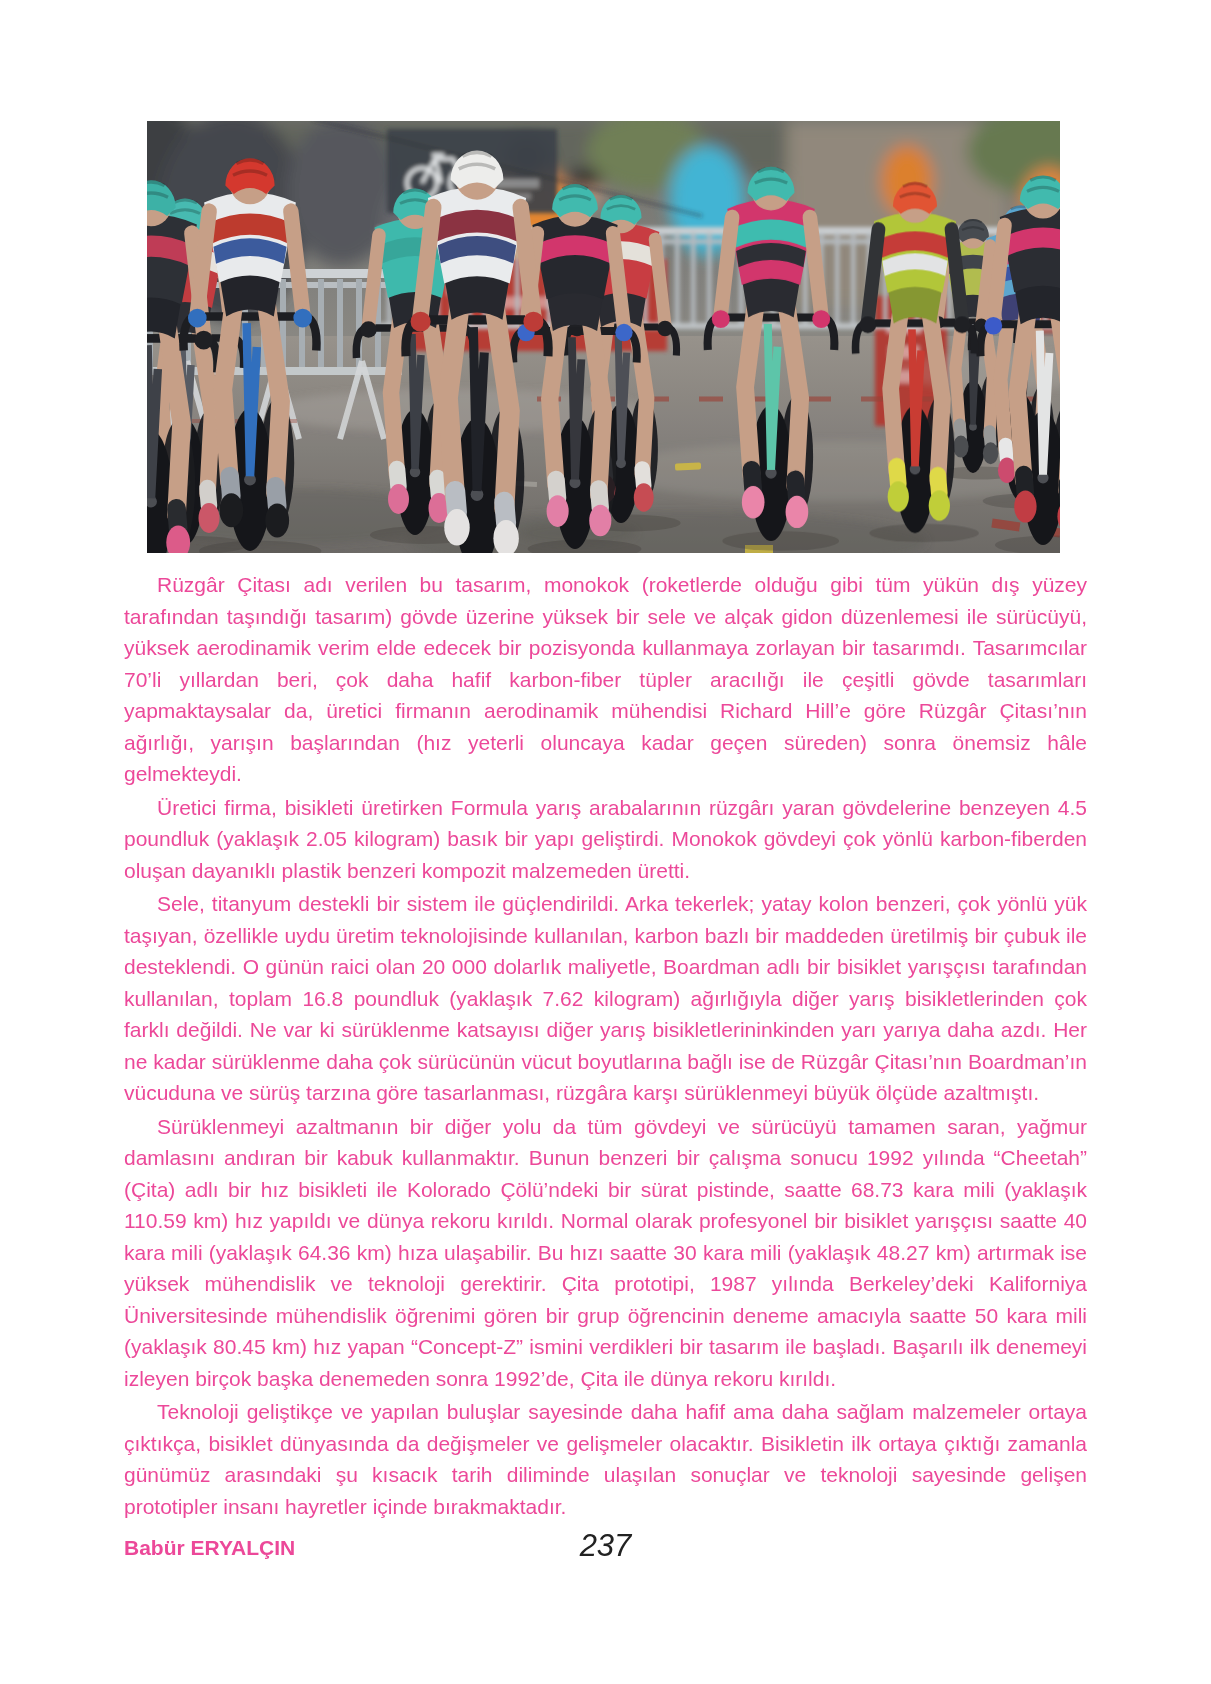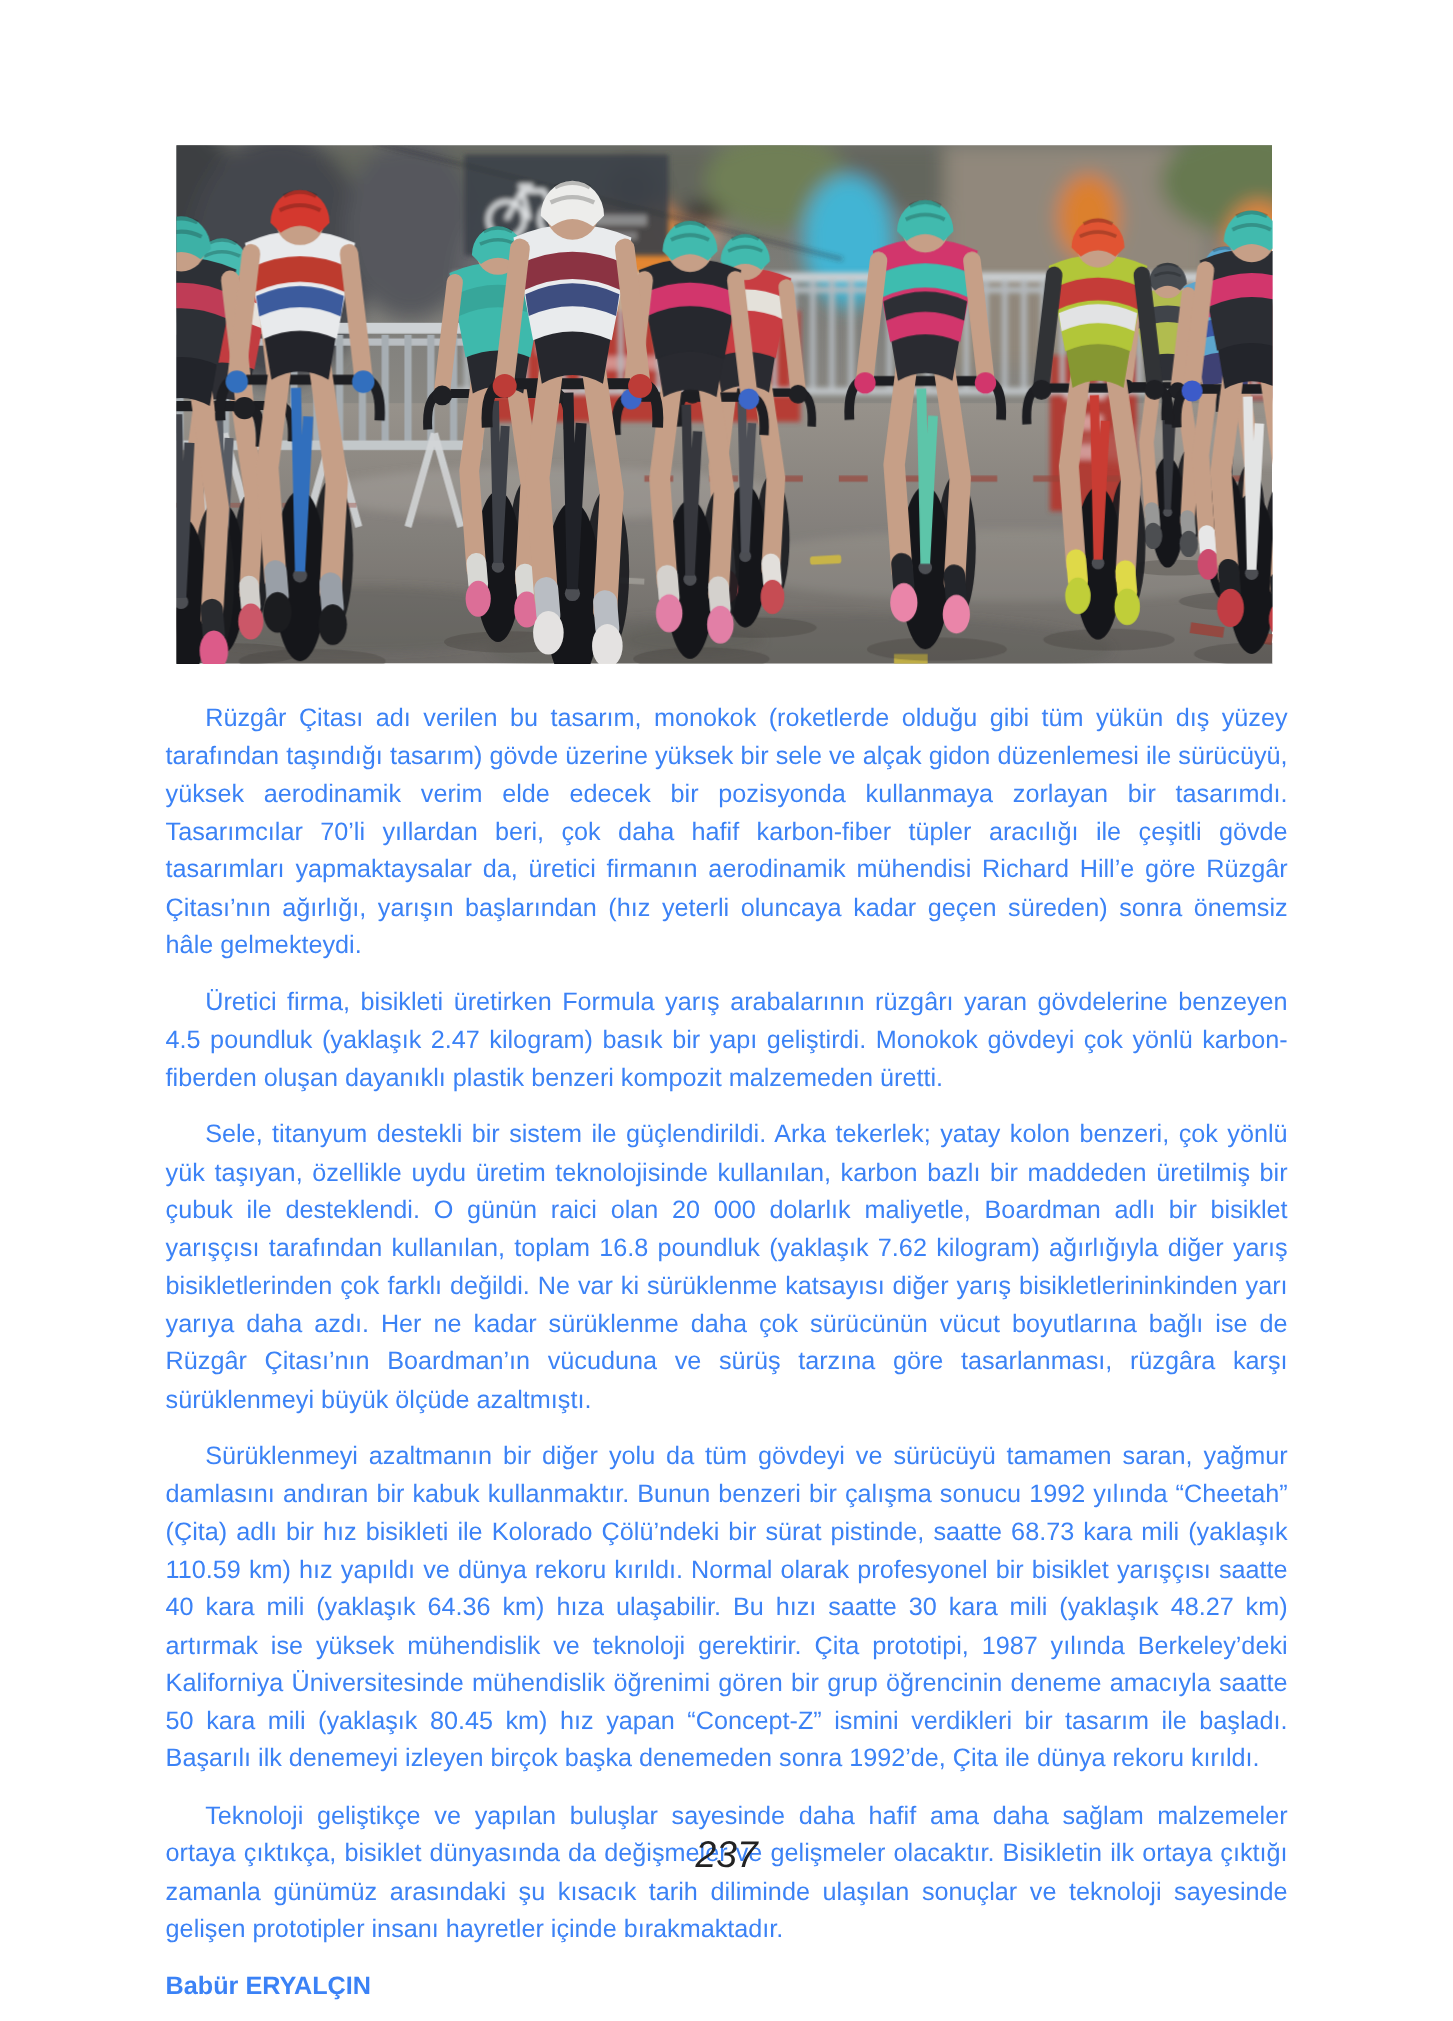--- a/index.html
+++ b/index.html
@@ -13,26 +13,26 @@
   }
   .photo{
     position:absolute;left:147px;top:121px;
     width:913px;height:432px;margin:0;padding:0;
   }
   .photo svg{display:block;width:100%;height:100%;}
   .article{
     position:absolute;left:122px;top:567px;width:967px;
   }
   .article p{
-    margin:16px;
+    margin:2px;
     font-size:21px;
     line-height:31.5px;
     text-align:justify;
     text-indent:33px;
-    color:#3b82f6;
+    color:#ec4899;
   }
   .article p.author{
     text-align:left;
     text-indent:0;
     font-weight:700;
     margin-top:10px;
   }
   .page-number{
     position:absolute;left:0;top:1528px;width:100%;
     text-align:center;
@@ -195,21 +195,21 @@
       <use href="#cy" transform="translate(4,452) scale(1.7)" style="--helmet:#3bb3a8;--jersey:#2a2d33;--band:#c23a55;--shorts:#1f2127;--bike:#3c3f46;--sock:#26282c;--shoe:#e05a8a;"></use>
       <use href="#cy" transform="translate(103,430) scale(1.7)" style="--helmet:#d8362b;--jersey:#edeff1;--band:#c0392b;--band2:#3a5a9f;--shorts:#202127;--bike:#2e6fc0;--sock:#9ba1a9;--shoe:#17181c;--glove:#2f6fc1;"></use>
       <use href="#cy" transform="translate(330,450) scale(1.82)" style="--helmet:#f2f2f0;--jersey:#eef0f2;--band:#8c3040;--band2:#3c4c80;--shorts:#23242a;--bike:#1d1f25;--sock:#bcc0c6;--shoe:#e9e7e5;--glove:#c03a35;"></use>
 
       <rect width="913" height="432" fill="#8a8884" opacity="0.04"></rect>
     </svg>
   </figure>
 
   <main class="article">
     <p lang="tr">Rüzgâr Çitası adı verilen bu tasarım, monokok (roketlerde olduğu gibi tüm yükün dış yüzey tarafından taşındığı tasarım) gövde üzerine yüksek bir sele ve alçak gidon düzenlemesi ile sürücüyü, yüksek aerodinamik verim elde edecek bir pozisyonda kullanmaya zorlayan bir tasarımdı. Tasarımcılar 70’li yıllardan beri, çok daha hafif karbon-fiber tüpler aracılığı ile çeşitli gövde tasarımları yapmaktaysalar da, üretici firmanın aerodinamik mühendisi Richard Hill’e göre Rüzgâr Çitası’nın ağırlığı, yarışın başlarından (hız yeterli oluncaya kadar geçen süreden) sonra önemsiz hâle gelmekteydi.</p>
-    <p lang="tr">Üretici firma, bisikleti üretirken Formula yarış arabalarının rüzgârı yaran gövdelerine benzeyen 4.5 poundluk (yaklaşık 2.47 kilogram) basık bir yapı geliştirdi. Monokok gövdeyi çok yönlü karbon-fiberden oluşan dayanıklı plastik benzeri kompozit malzemeden üretti.</p>
+    <p lang="tr">Üretici firma, bisikleti üretirken Formula yarış arabalarının rüzgârı yaran gövdelerine benzeyen 4.5 poundluk (yaklaşık 2.05 kilogram) basık bir yapı geliştirdi. Monokok gövdeyi çok yönlü karbon-fiberden oluşan dayanıklı plastik benzeri kompozit malzemeden üretti.</p>
     <p lang="tr">Sele, titanyum destekli bir sistem ile güçlendirildi. Arka tekerlek; yatay kolon benzeri, çok yönlü yük taşıyan, özellikle uydu üretim teknolojisinde kullanılan, karbon bazlı bir maddeden üretilmiş bir çubuk ile desteklendi. O günün raici olan 20 000 dolarlık maliyetle, Boardman adlı bir bisiklet yarışçısı tarafından kullanılan, toplam 16.8 poundluk (yaklaşık 7.62 kilogram) ağırlığıyla diğer yarış bisikletlerinden çok farklı değildi. Ne var ki sürüklenme katsayısı diğer yarış bisikletlerininkinden yarı yarıya daha azdı. Her ne kadar sürüklenme daha çok sürücünün vücut boyutlarına bağlı ise de Rüzgâr Çitası’nın Boardman’ın vücuduna ve sürüş tarzına göre tasarlanması, rüzgâra karşı sürüklenmeyi büyük ölçüde azaltmıştı.</p>
     <p lang="tr">Sürüklenmeyi azaltmanın bir diğer yolu da tüm gövdeyi ve sürücüyü tamamen saran, yağmur damlasını andıran bir kabuk kullanmaktır. Bunun benzeri bir çalışma sonucu 1992 yılında “Cheetah” (Çita) adlı bir hız bisikleti ile Kolorado Çölü’ndeki bir sürat pistinde, saatte 68.73 kara mili (yaklaşık 110.59 km) hız yapıldı ve dünya rekoru kırıldı. Normal olarak profesyonel bir bisiklet yarışçısı saatte 40 kara mili (yaklaşık 64.36 km) hıza ulaşabilir. Bu hızı saatte 30 kara mili (yaklaşık 48.27 km) artırmak ise yüksek mühendislik ve teknoloji gerektirir. Çita prototipi, 1987 yılında Berkeley’deki Kaliforniya Üniversitesinde mühendislik öğrenimi gören bir grup öğrencinin deneme amacıyla saatte 50 kara mili (yaklaşık 80.45 km) hız yapan “Concept-Z” ismini verdikleri bir tasarım ile başladı. Başarılı ilk denemeyi izleyen birçok başka denemeden sonra 1992’de, Çita ile dünya rekoru kırıldı.</p>
     <p lang="tr">Teknoloji geliştikçe ve yapılan buluşlar sayesinde daha hafif ama daha sağlam malzemeler ortaya çıktıkça, bisiklet dünyasında da değişmeler ve gelişmeler olacaktır. Bisikletin ilk ortaya çıktığı zamanla günümüz arasındaki şu kısacık tarih diliminde ulaşılan sonuçlar ve teknoloji sayesinde gelişen prototipler insanı hayretler içinde bırakmaktadır.</p>
     <p class="author">Babür ERYALÇIN</p>
   </main>
 
   <div class="page-number">237</div>
 
 </div>
 

